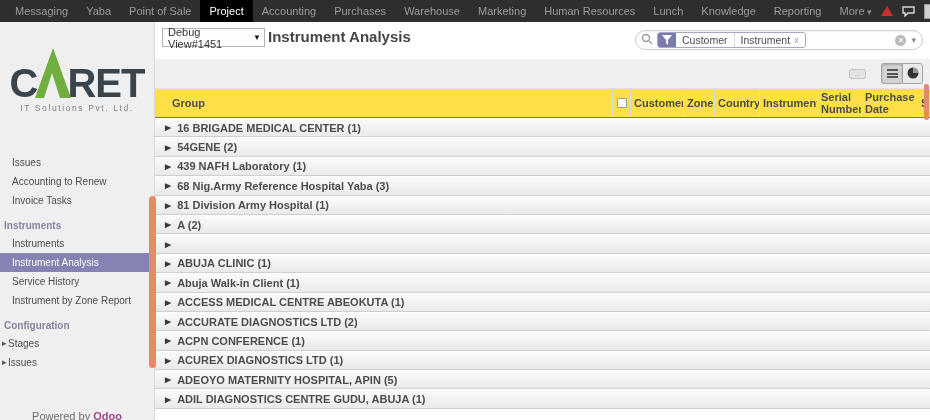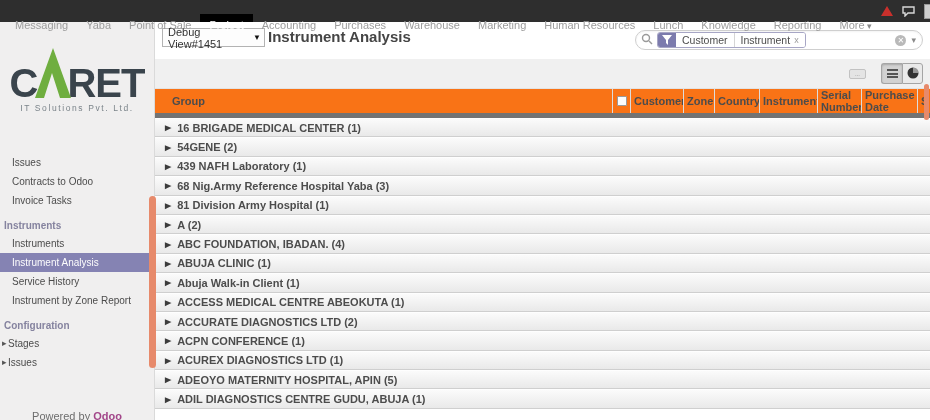--- a/index.html
+++ b/index.html
@@ -1,20 +1,20 @@
 <!DOCTYPE html>
 <html><head>
 <meta charset="utf-8">
 <style>
   * { margin:0; padding:0; box-sizing:border-box; }
   html,body { width:930px; height:420px; overflow:hidden; font-family:"Liberation Sans", sans-serif; background:#fff; }
 
   
   .topnav { position:absolute; left:0; top:0; width:930px; height:22px; background:#2e2e2e; display:flex; align-items:stretch; z-index:30; }
-  .nav-items { display:flex; align-items:stretch; padding-left:6px;margin-top:14px; }
+  .nav-items { display:flex; align-items:stretch; padding-left:6px; }
   .nav-item { color:#9c9c9c; font-size:11px; line-height:22px; padding:0 9px; cursor:pointer; white-space:nowrap; }
   .nav-item.active { background:#000; color:#fff; }
   .nav-item.has-caret::after { content:" \25BE"; font-size:9px; color:#8a8a8a; }
   .nav-right { margin-left:auto; display:flex; align-items:center; padding-right:8px; gap:9px; }
   .warn-tri { width:0; height:0; border-left:6px solid transparent; border-right:6px solid transparent; border-bottom:10px solid #c9302c; }
   .bubble-icon svg { display:block; }
   .avatar { width:15px; height:15px; background:#cfcfcf; border:1px solid #9a9a9a; }
 
   
   .sidebar { position:absolute; left:0; top:22px; width:155px; height:398px; background:#f0efef; border-right:1px solid #dadada; z-index:20; }
@@ -53,21 +53,21 @@
   .toolbar { position:absolute; left:0; top:37px; width:100%; height:29px; background:#f0f0f0; }
   .pager { position:absolute; right:64px; top:10px; width:17px; height:10px; background:#e4e4e4; border:1px solid #c2c2c2; border-radius:2px; color:#777; font-size:6px; line-height:8px; text-align:center; cursor:pointer; }
   .switcher { position:absolute; right:7px; top:4px; display:flex; height:21px; }
   .sw-btn { width:21px; border:1px solid #a5a5a5; background:#eaeaea; display:flex; align-items:center; justify-content:center; cursor:pointer; }
   .sw-btn:first-child { border-radius:3px 0 0 3px; border-right:none; }
   .sw-btn:last-child { border-radius:0 3px 3px 0; }
   .sw-btn.active { background:#d2d2d2; box-shadow:inset 0 1px 2px rgba(0,0,0,0.2); }
   .list-glyph { width:11px; height:9px; display:flex; flex-direction:column; justify-content:space-between; }
   .list-glyph i { display:block; height:2px; background:#555; }
 
-  .thead { position:absolute; left:0; top:66px; width:100%; height:30px; background:#f97316; border-top:1px solid #e3e3e3; border-bottom:5px solid #737373; display:flex; font-size:11px; font-weight:bold; color:#4c4c4c; }
+  .thead { position:absolute; left:0; top:66px; width:100%; height:30px; background:#fde047; border-top:1px solid #e3e3e3; border-bottom:1px solid #737373; display:flex; font-size:11px; font-weight:bold; color:#4c4c4c; }
   .th { display:flex; align-items:center; padding:0 3px; border-left:1px solid #dcdcdc; line-height:12px; overflow:hidden; cursor:pointer; }
   .th-group { flex:1 1 auto; padding-left:17px; border-left:none; }
   .th-sel { width:18px; justify-content:center; padding:0; }
   .th-customer { width:53px; } .th-zone { width:31px; } .th-country { width:45px; }
   .th-instrument { width:58px; } .th-serial { width:44px; } .th-purchase { width:56px; } .th-s { width:13px; }
   .cb { width:10px; height:10px; border:1px solid #9a9a9a; background:#fcfcfc; border-radius:1px; cursor:pointer; }
 
   .rows { position:absolute; left:0; top:96px; width:100%; }
   .grow { height:19.4px; background:linear-gradient(to bottom,#fbfbfb,#e9e9e9); border-bottom:1px solid #cfcfcf; border-top:1px solid #fefefe; display:flex; align-items:center; padding-left:10px; font-size:11px; font-weight:bold; color:#4c4c4c; cursor:pointer; }
   .grow .tri { font-size:8px; color:#3c3c3c; margin-right:6px; transform:scaleY(0.9); }
@@ -114,21 +114,21 @@
             <path d="M2 52 L20 2 L38 52 L27 52 L19 27 L11 52 Z" fill="#6fae3f"></path>
           </svg>
       </span>
       <span class="logo-letter">RET</span>
     </div>
     <div class="logo-tagline">IT Solutions Pvt. Ltd.</div>
   </div>
   <div class="menu">
 
   <div class="m item">Issues</div>
-      <div class="m item">Contracts to Odoo</div>
+      <div class="m item">Accounting to Renew</div>
       <div class="m item">Invoice Tasks</div>
       <div class="m section">Instruments</div>
       <div class="m item">Instruments</div>
       <div class="m item selected">Instrument Analysis</div>
       <div class="m item">Service History</div>
       <div class="m item">Instrument by Zone Report</div>
       <div class="m section">Configuration</div>
       <div class="m item arrow">Stages</div>
       <div class="m item arrow">Issues</div>
     </div>
@@ -238,21 +238,20 @@
         <span>81 Division Army Hospital (1)</span>
       </div>
 
       <div class="grow">
         <span class="tri">▶</span>
         <span>A (2)</span>
       </div>
 
       <div class="grow">
         <span class="tri">▶</span>
-        <span>ABC FOUNDATION, IBADAN. (4)</span>
       </div>
 
       <div class="grow">
         <span class="tri">▶</span>
         <span>ABUJA CLINIC (1)</span>
       </div>
 
       <div class="grow">
         <span class="tri">▶</span>
         <span>Abuja Walk-in Client (1)</span>

